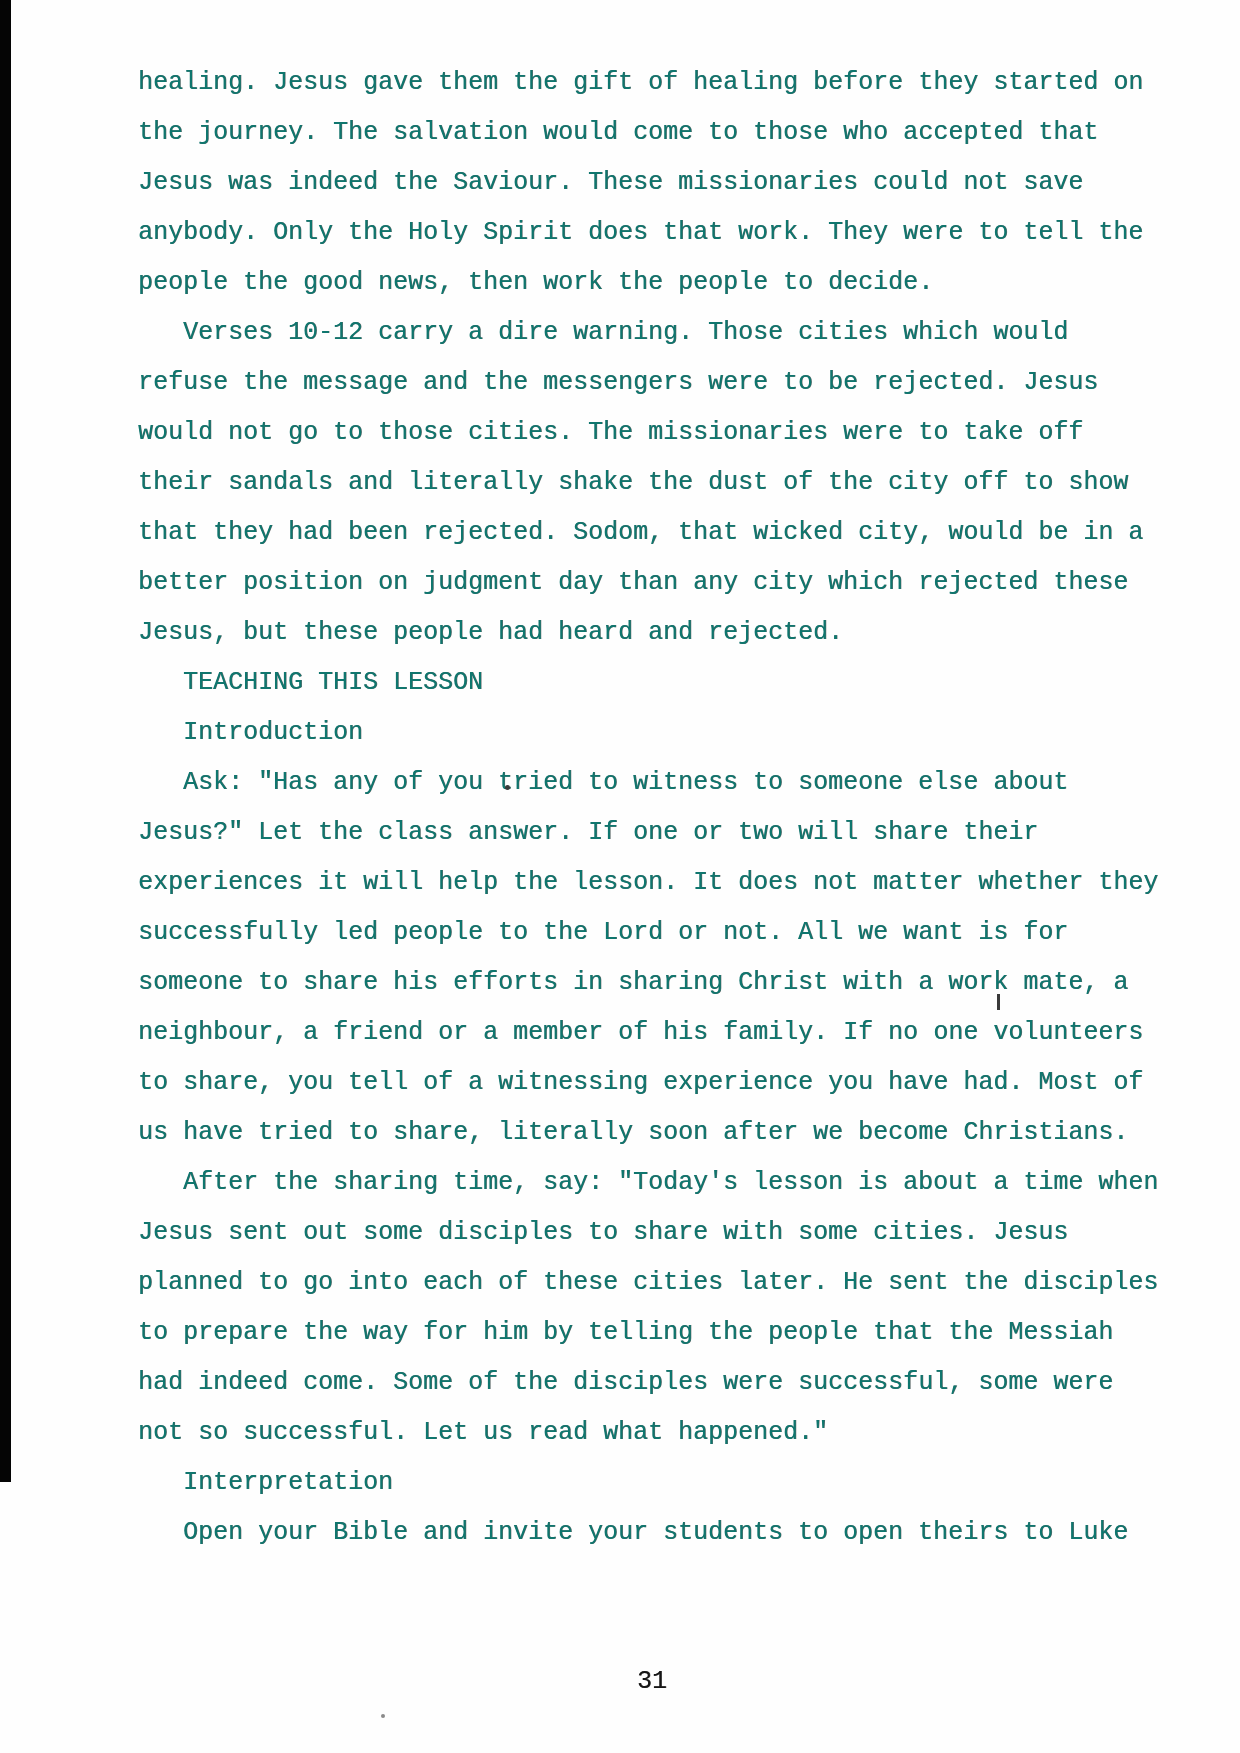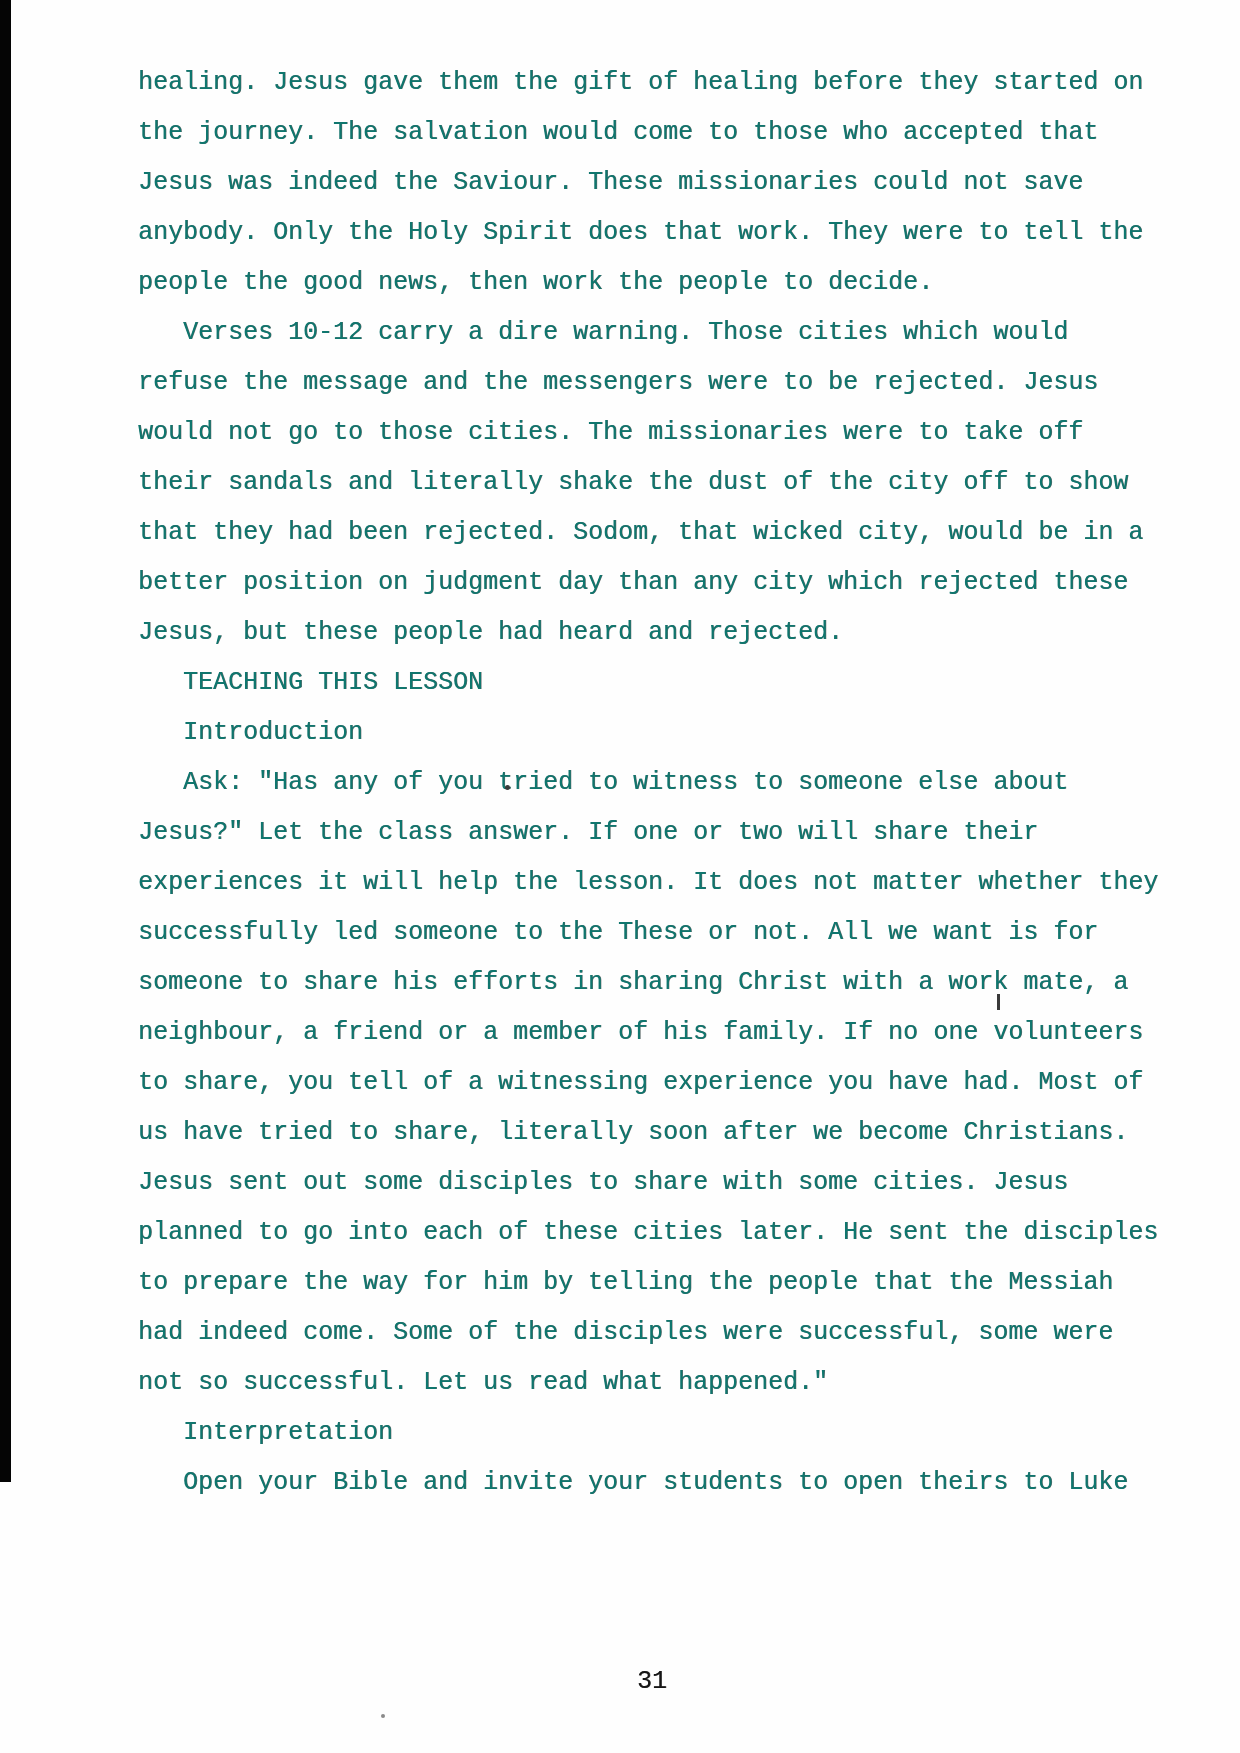--- a/index.html
+++ b/index.html
@@ -90,25 +90,26 @@
       <div class="line">would not go to those cities. The missionaries were to take off</div>
       <div class="line">their sandals and literally shake the dust of the city off to show</div>
       <div class="line">that they had been rejected. Sodom, that wicked city, would be in a</div>
       <div class="line">better position on judgment day than any city which rejected these</div>
       <div class="line">Jesus, but these people had heard and rejected.</div>
       <div class="line indent">TEACHING THIS LESSON</div>
       <div class="line indent">Introduction</div>
       <div class="line indent">Ask: "Has any of you tried to witness to someone else about</div>
       <div class="line">Jesus?" Let the class answer. If one or two will share their</div>
       <div class="line">experiences it will help the lesson. It does not matter whether they</div>
-      <div class="line">successfully led someone to the These or not. All we want is for</div>
+      <div class="line">successfully led people to the Lord or not. All we want is for</div>
       <div class="line">someone to share his efforts in sharing Christ with a work mate, a</div>
       <div class="line">neighbour, a friend or a member of his family. If no one volunteers</div>
       <div class="line">to share, you tell of a witnessing experience you have had. Most of</div>
       <div class="line">us have tried to share, literally soon after we become Christians.</div>
+      <div class="line indent">After the sharing time, say: "Today's lesson is about a time when</div>
       <div class="line">Jesus sent out some disciples to share with some cities. Jesus</div>
       <div class="line">planned to go into each of these cities later. He sent the disciples</div>
       <div class="line">to prepare the way for him by telling the people that the Messiah</div>
       <div class="line">had indeed come. Some of the disciples were successful, some were</div>
       <div class="line">not so successful. Let us read what happened."</div>
       <div class="line indent">Interpretation</div>
       <div class="line indent">Open your Bible and invite your students to open theirs to Luke</div>
     </div>
 
   <div class="pagenum">31</div>

